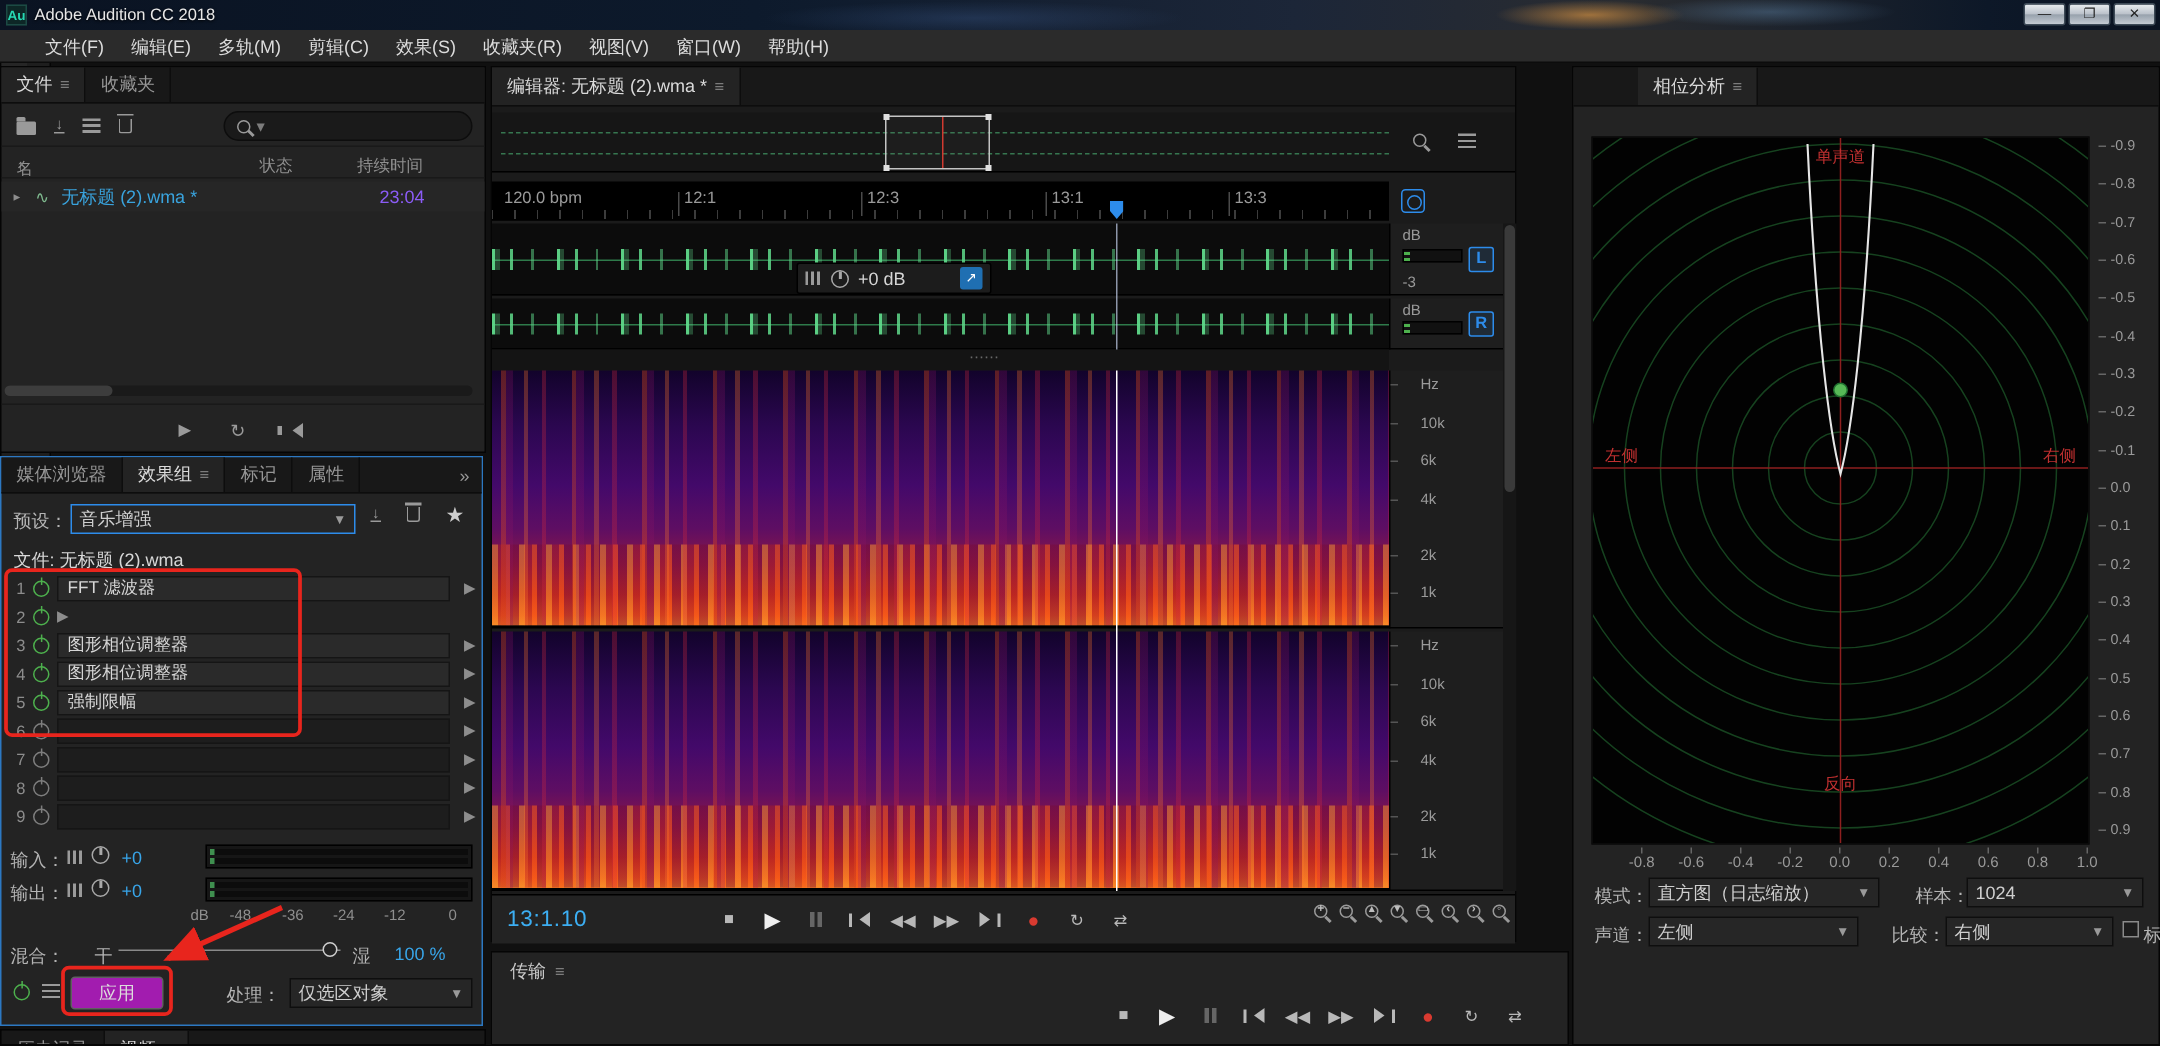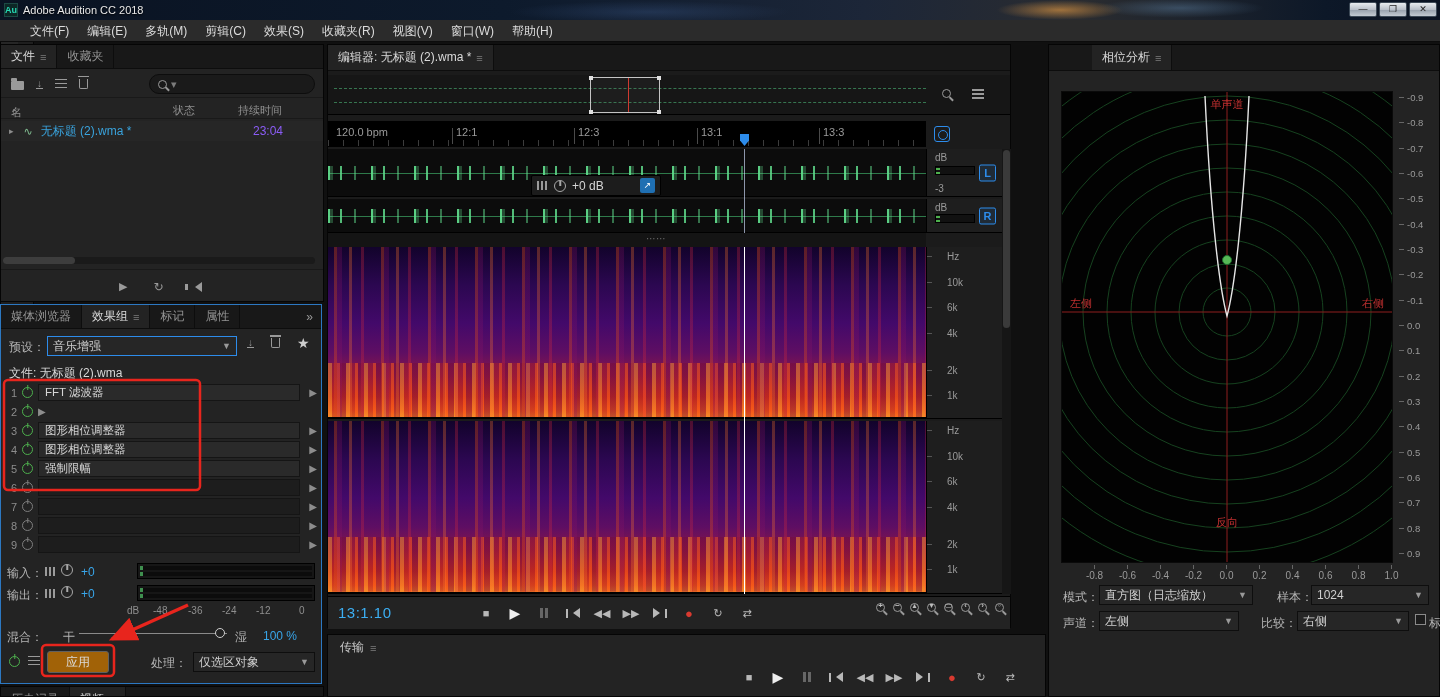--- a/index.html
+++ b/index.html
@@ -88,21 +88,21 @@
   .slot .num { width:12px; text-align:right; color:#8d8d8d; font-size:11px; }
   .slot .name { flex:1; height:17px; background:#2a2a2a; border:1px solid #151515; color:#d6d6d6; font-size:11.5px; line-height:15px; padding:0 6px; margin-right:4px; overflow:hidden; white-space:nowrap; }
   .slot.empty .name { background:#1d1d1d; }
   .slot.sel .name { background:#7c2b20; border-color:#8e352a; color:#f0e6e4; }
   .slot .chev { color:#8d8d8d; font-size:10px; }
   .hmeter { position:absolute; left:136px; width:178px; height:16px; background:#161616; border:1px solid #000; padding:2px 2px; }
   .hmeter i { display:block; height:4px; background:#0c0c0c; margin-bottom:2px; border-left:3px solid #3f8f4f; }
   .mscale span { position:absolute; top:0; color:#8f8f8f; font-size:10px; }
   .slider-track { position:absolute; height:1px; background:#8a8a8a; top:10px; }
   .slider-knob { position:absolute; top:5px; width:10px; height:10px; border:1.5px solid #cfcfcf; border-radius:50%; background:#232323; }
-  .btn { background:#a16207; border:1px solid #606060; border-radius:3px; color:#dcdcdc; font-size:12px; text-align:center; }
+  .btn { background:#a21caf; border:1px solid #606060; border-radius:3px; color:#dcdcdc; font-size:12px; text-align:center; }
   #bl { left:0; top:686px; width:324px; height:11px; background:#181818; overflow:hidden; }
   #bl .tab { height:24px; }
 
   
   #ed { left:327px; top:44px; width:684px; height:584px; background:#1b1b1b; }
   #ed .tabs { height:26px; }
   .overview { position:absolute; left:0; right:0; top:30px; height:40px; background:#161616; border-bottom:1px solid #000; }
   .ovline { position:absolute; left:6px; width:592px; border-top:1px dashed #3f8f5f; opacity:.8; }
   .ovsel { position:absolute; left:262px; top:2px; width:70px; height:36px; border:1px solid #c4c4c4; background:rgba(120,120,120,.08); }
   .ovsel i { position:absolute; width:4px; height:4px; background:#e0e0e0; }

